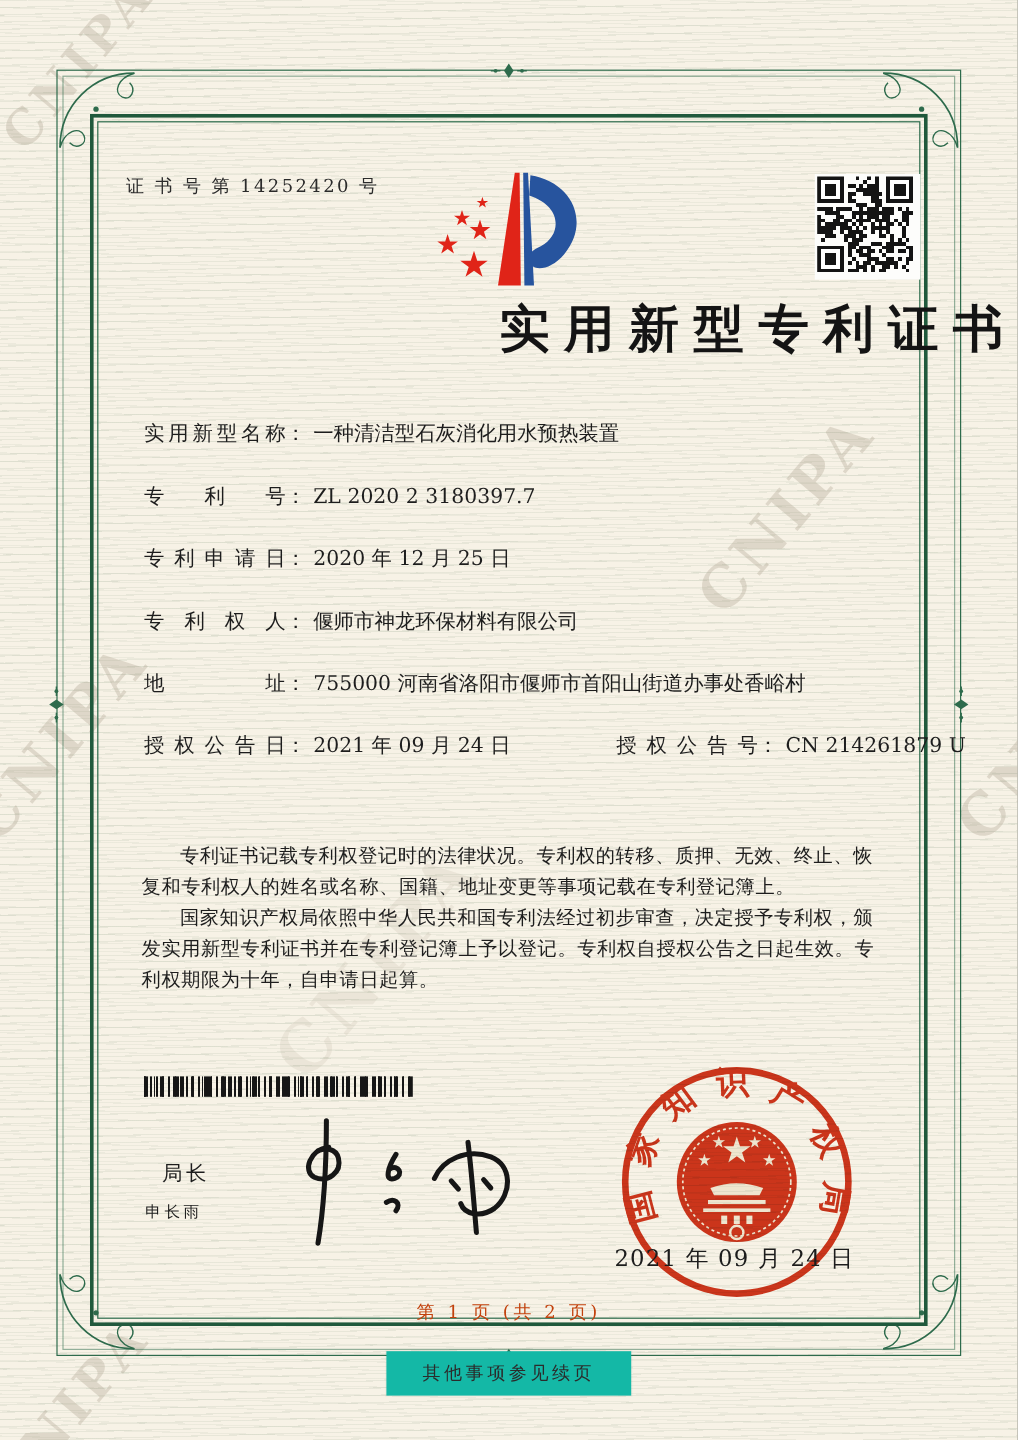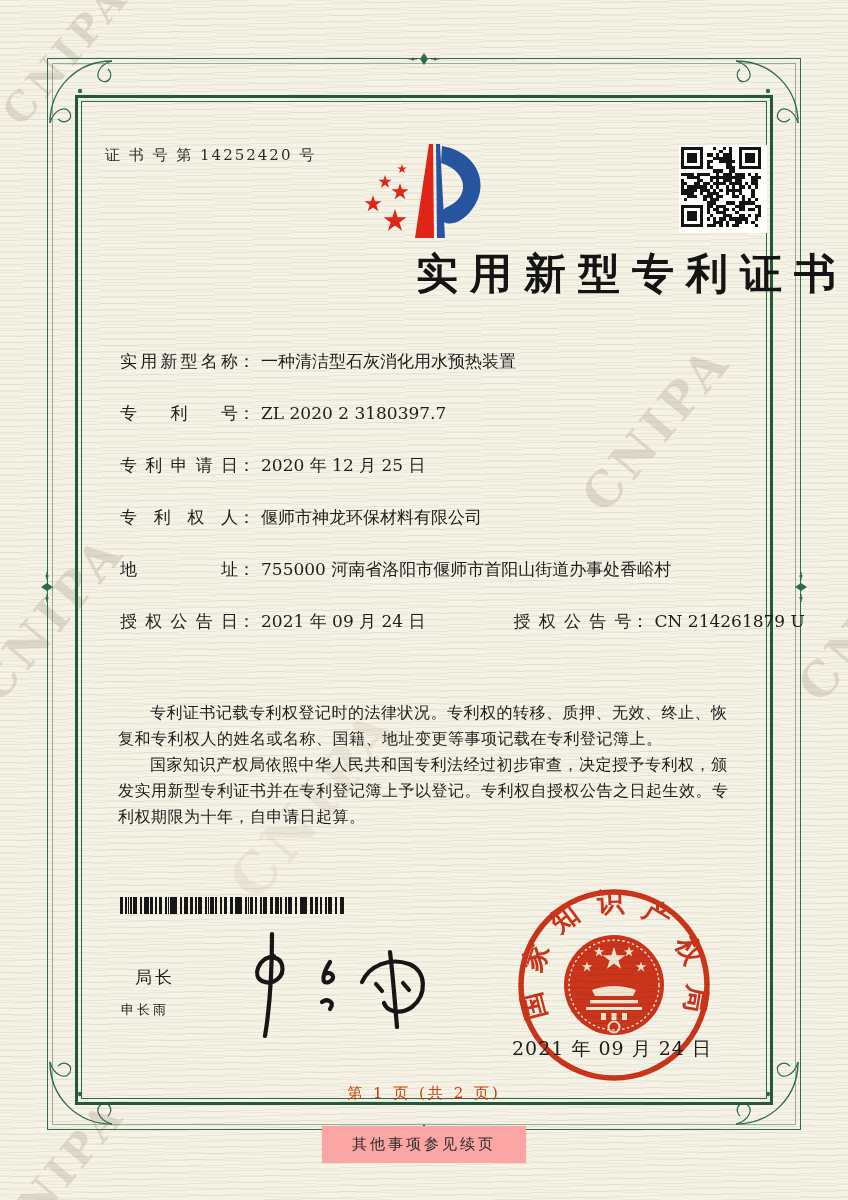--- a/index.html
+++ b/index.html
@@ -40,21 +40,21 @@
       background:repeating-linear-gradient(90deg,#161616 0 2px,transparent 2px 5px),
                  repeating-linear-gradient(90deg,#161616 0 1px,transparent 1px 8px),
                  repeating-linear-gradient(90deg,#161616 0 3px,transparent 3px 13px);}
   .signer-title{position:absolute;left:135px;top:966px;z-index:3;font-size:17px;letter-spacing:3px;}
   .signer-name{position:absolute;left:121px;top:1001px;z-index:3;font-size:13px;letter-spacing:3px;}
   .sig{position:absolute;left:212px;top:928px;z-index:3;}
   .sealwrap{position:absolute;left:498px;top:886px;z-index:3;mix-blend-mode:multiply;}
   .sealdate{position:absolute;left:512px;top:1036px;z-index:4;font-size:19px;letter-spacing:1px;color:#1c1c1c;
             white-space:nowrap;}
   .pagefoot{position:absolute;left:0;right:0;top:1084px;z-index:3;text-align:center;font-size:15px;letter-spacing:3px;color:#c2410c;}
-  .notebox{position:absolute;left:50%;top:1126px;transform:translateX(-50%);z-index:5;background:#fca5a5;
+  .notebox{position:absolute;left:50%;top:1126px;transform:translateX(-50%);z-index:5;background:#14b8a6;
            padding:9px 30px;font-size:15px;letter-spacing:3px;color:#2b2b2b;box-shadow:0 0 0 1px rgba(0,0,0,0.03);}
 </style>
 </head>
 <body>
 
 <div class="page">
 
   <div class="wm" style="left:-20px;top:30px;font-size:40px;">CNIPA</div>
   <div class="wm" style="left:556px;top:400px;font-size:48px;">CNIPA</div>
   <div class="wm" style="left:-50px;top:590px;font-size:48px;">CNIPA</div>

